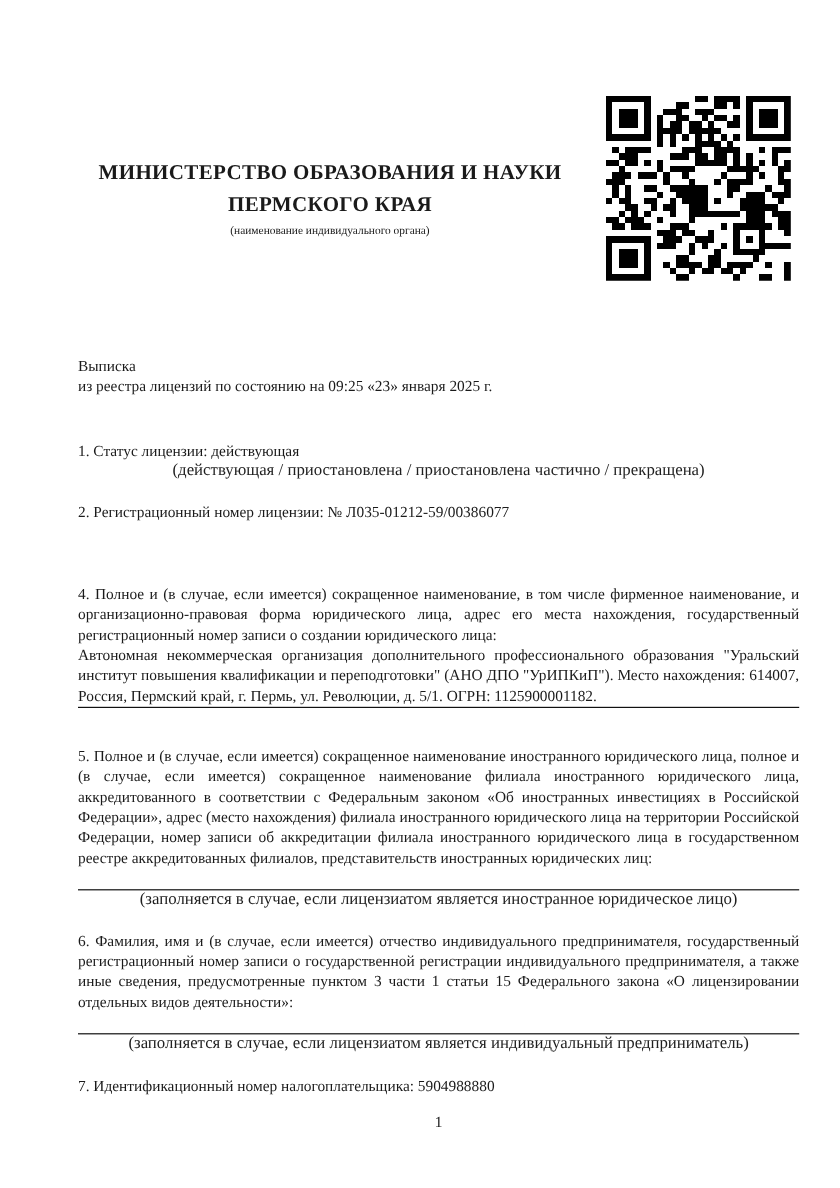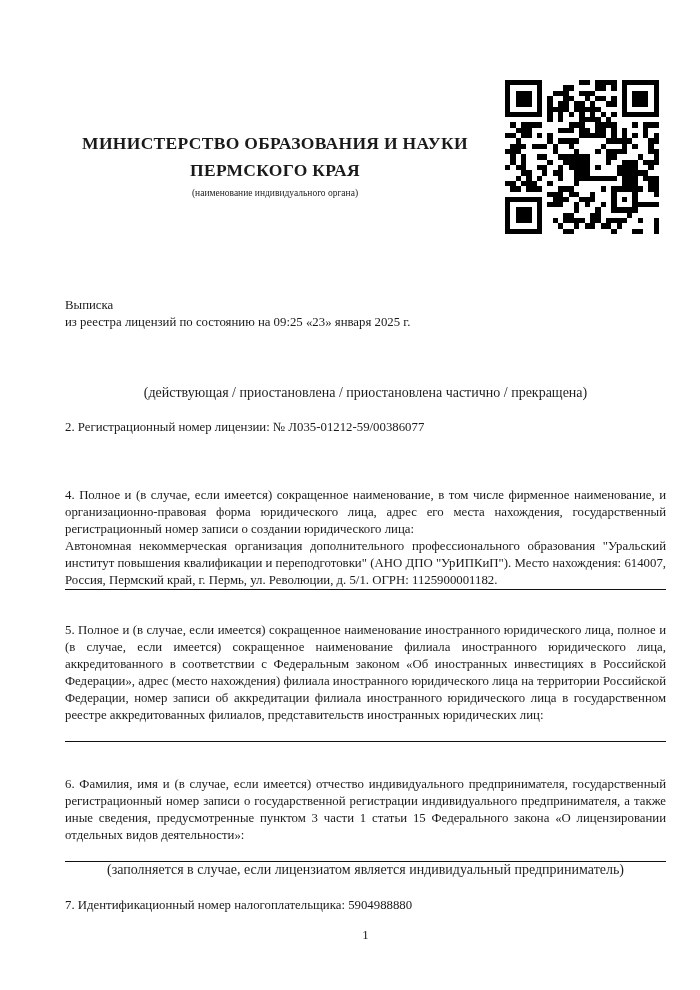--- a/index.html
+++ b/index.html
@@ -448,35 +448,37 @@
     <div class="h1">МИНИСТЕРСТВО ОБРАЗОВАНИЯ И НАУКИ</div>
     <div class="h1">ПЕРМСКОГО КРАЯ</div>
     <div class="h-cap">(наименование индивидуального органа)</div>
   </div>
 
   <div class="subtitle">
     <div>Выписка</div>
     <div>из реестра лицензий по состоянию на 09:25 «23» января 2025 г.</div>
   </div>
 
+  <div class="line" style="top:368px">1. Статус лицензии: действующая</div>
   <div class="line cap" style="top:386px">(действующая / приостановлена / приостановлена частично / прекращена)</div>
 
   <div class="line" style="top:419px">2. Регистрационный номер лицензии: № Л035-01212-59/00386077</div>
 
 
   <div class="line just" style="top:487px">
     <p>4. Полное и (в случае, если имеется) сокращенное наименование, в том числе фирменное наименование, и организационно-правовая форма юридического лица, адрес его места нахождения, государственный регистрационный номер записи о создании юридического лица:</p>
     <p>Автономная некоммерческая организация дополнительного профессионального образования "Уральский институт повышения квалификации и переподготовки" (АНО ДПО "УрИПКиП"). Место нахождения: 614007, Россия, Пермский край, г. Пермь, ул. Революции, д. 5/1. ОГРН: 1125900001182.</p>
   </div>
   <div class="rule" style="top:589px"></div>
 
   <div class="line just" style="top:622px">
     <p>5. Полное и (в случае, если имеется) сокращенное наименование иностранного юридического лица, полное и (в случае, если имеется) сокращенное наименование филиала иностранного юридического лица, аккредитованного в соответствии с Федеральным законом «Об иностранных инвестициях в Российской Федерации», адрес (место нахождения) филиала иностранного юридического лица на территории Российской Федерации, номер записи об аккредитации филиала иностранного юридического лица в государственном реестре аккредитованных филиалов, представительств иностранных юридических лиц:</p>
   </div>
   <div class="rule" style="top:741px"></div>
+  <div class="line cap" style="top:743px">(заполняется в случае, если лицензиатом является иностранное юридическое лицо)</div>
 
   <div class="line just" style="top:776px">
     <p>6. Фамилия, имя и (в случае, если имеется) отчество индивидуального предпринимателя, государственный регистрационный номер записи о государственной регистрации индивидуального предпринимателя, а также иные сведения, предусмотренные пунктом 3 части 1 статьи 15 Федерального закона «О лицензировании отдельных видов деятельности»:</p>
   </div>
   <div class="rule" style="top:861px"></div>
   <div class="line cap" style="top:863px">(заполняется в случае, если лицензиатом является индивидуальный предприниматель)</div>
 
   <div class="line" style="top:897px">7. Идентификационный номер налогоплательщика: 5904988880</div>
 
   <div class="pagenum">1</div>

